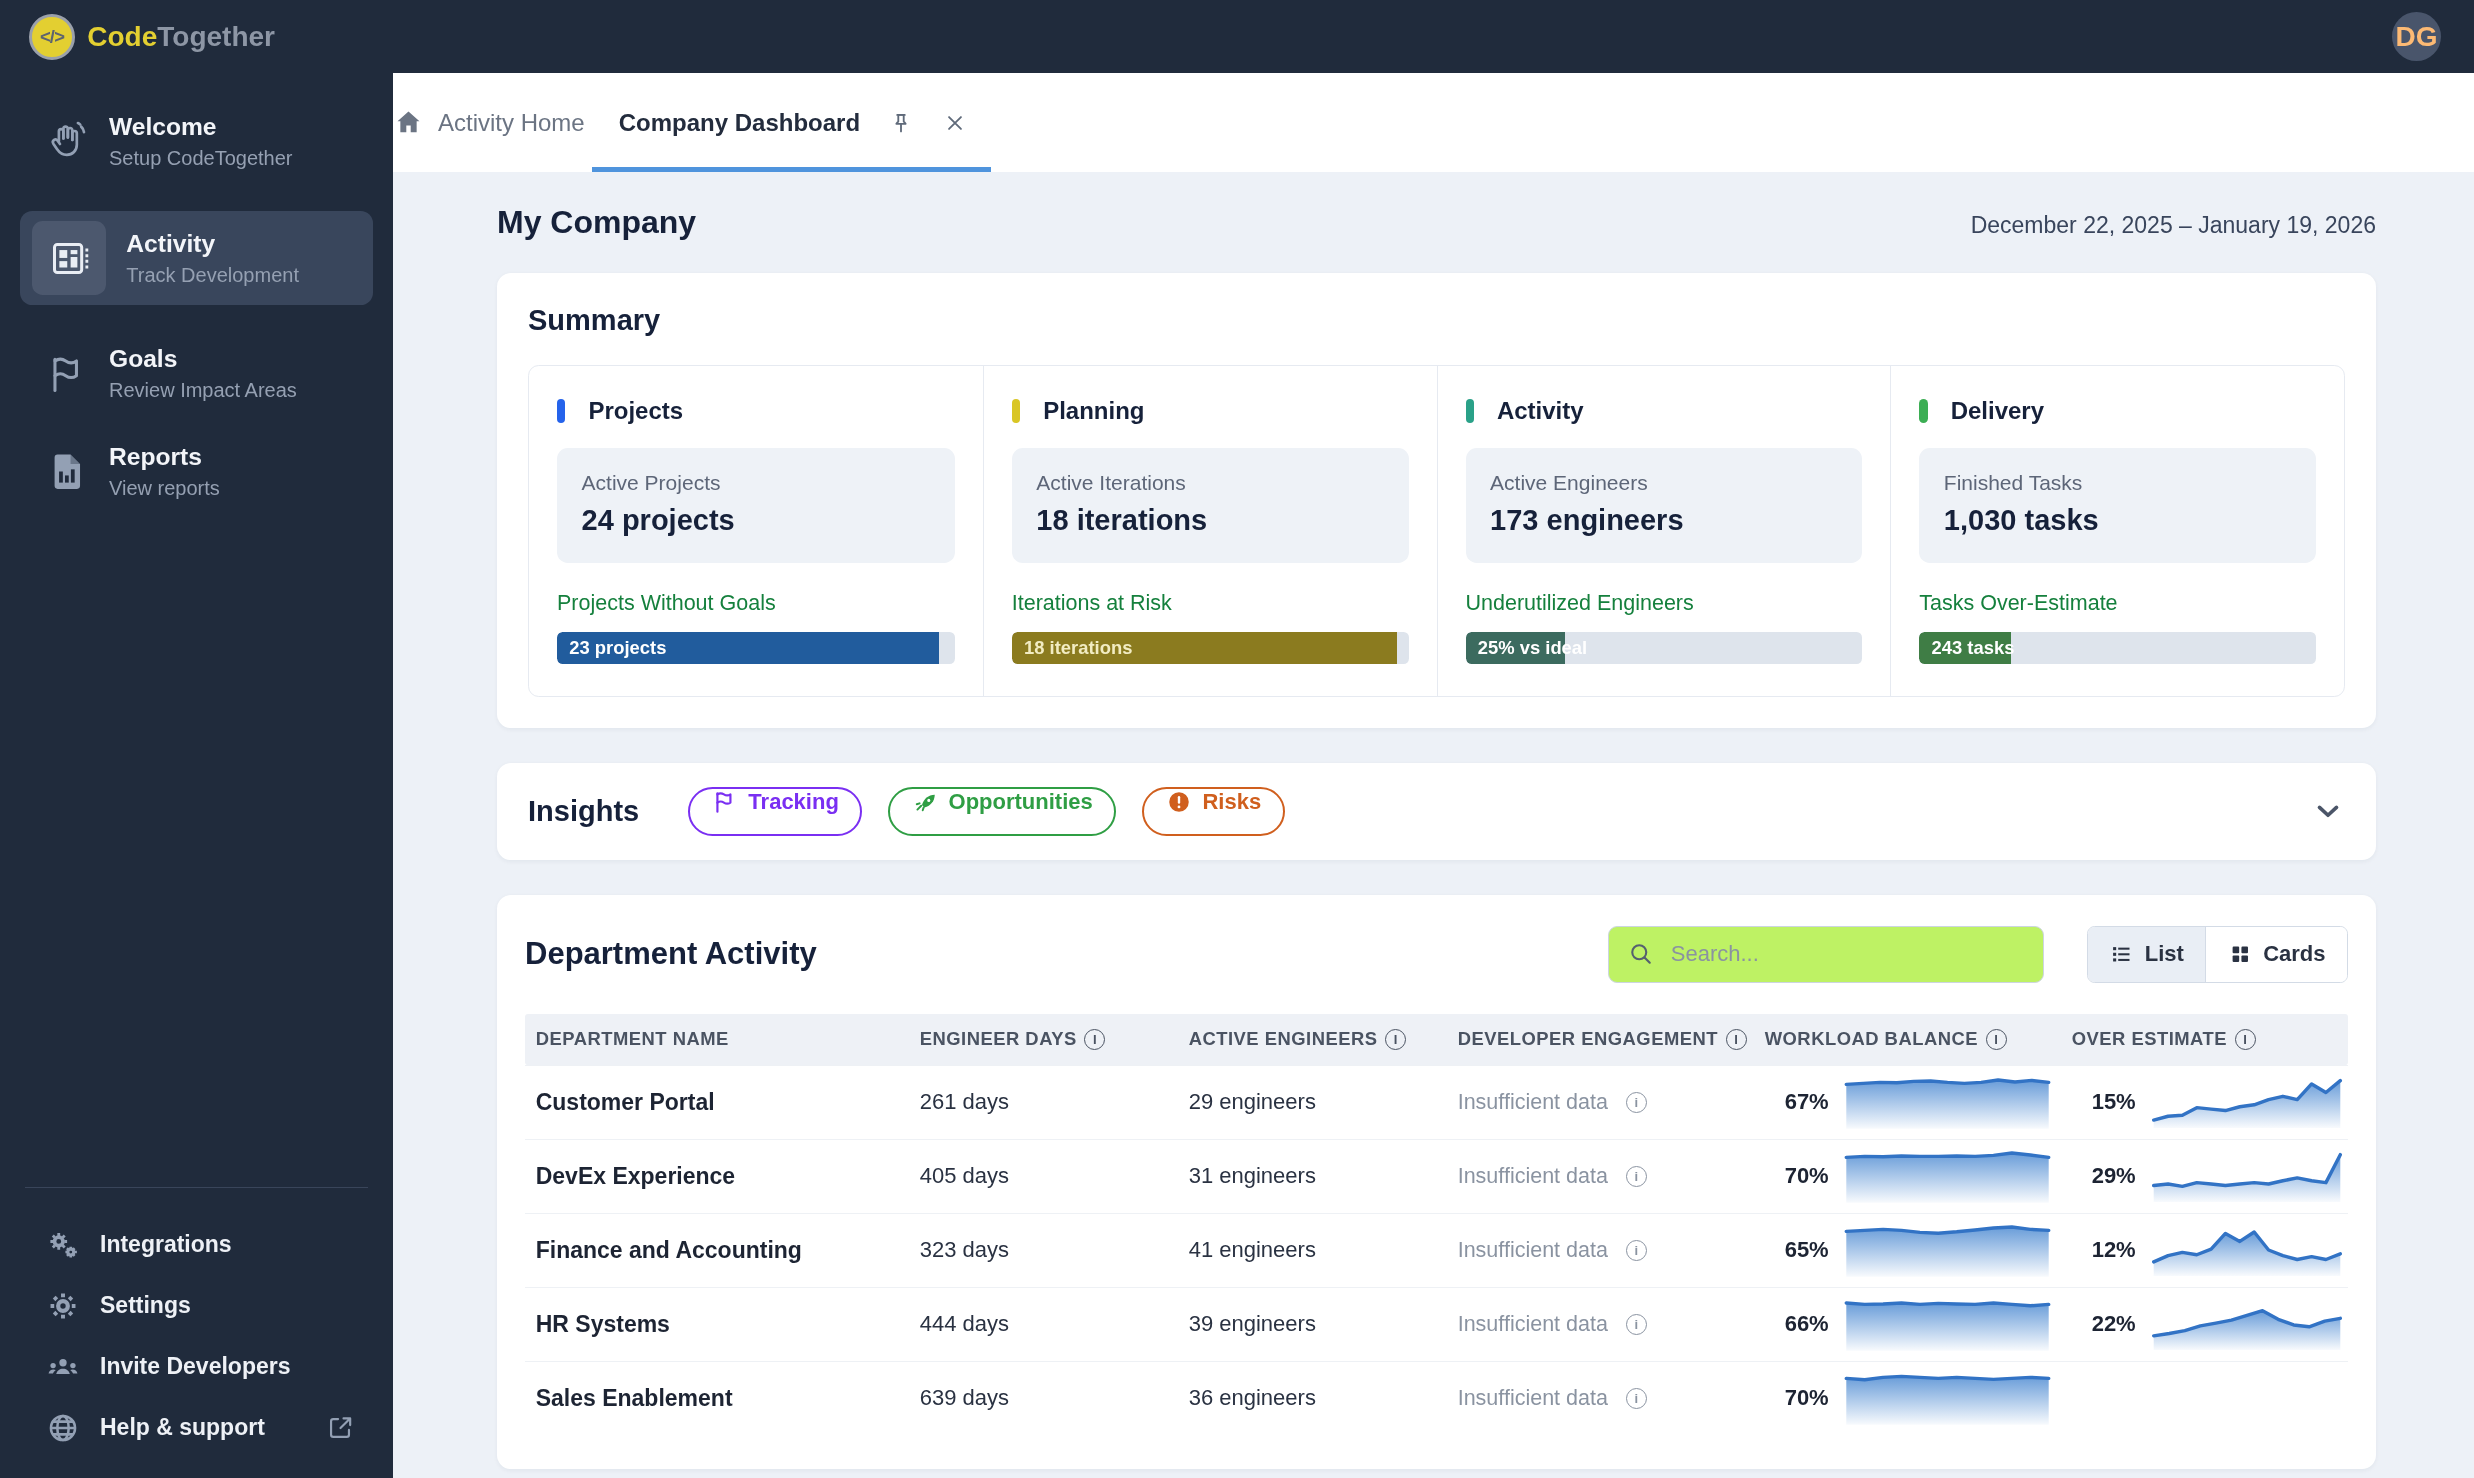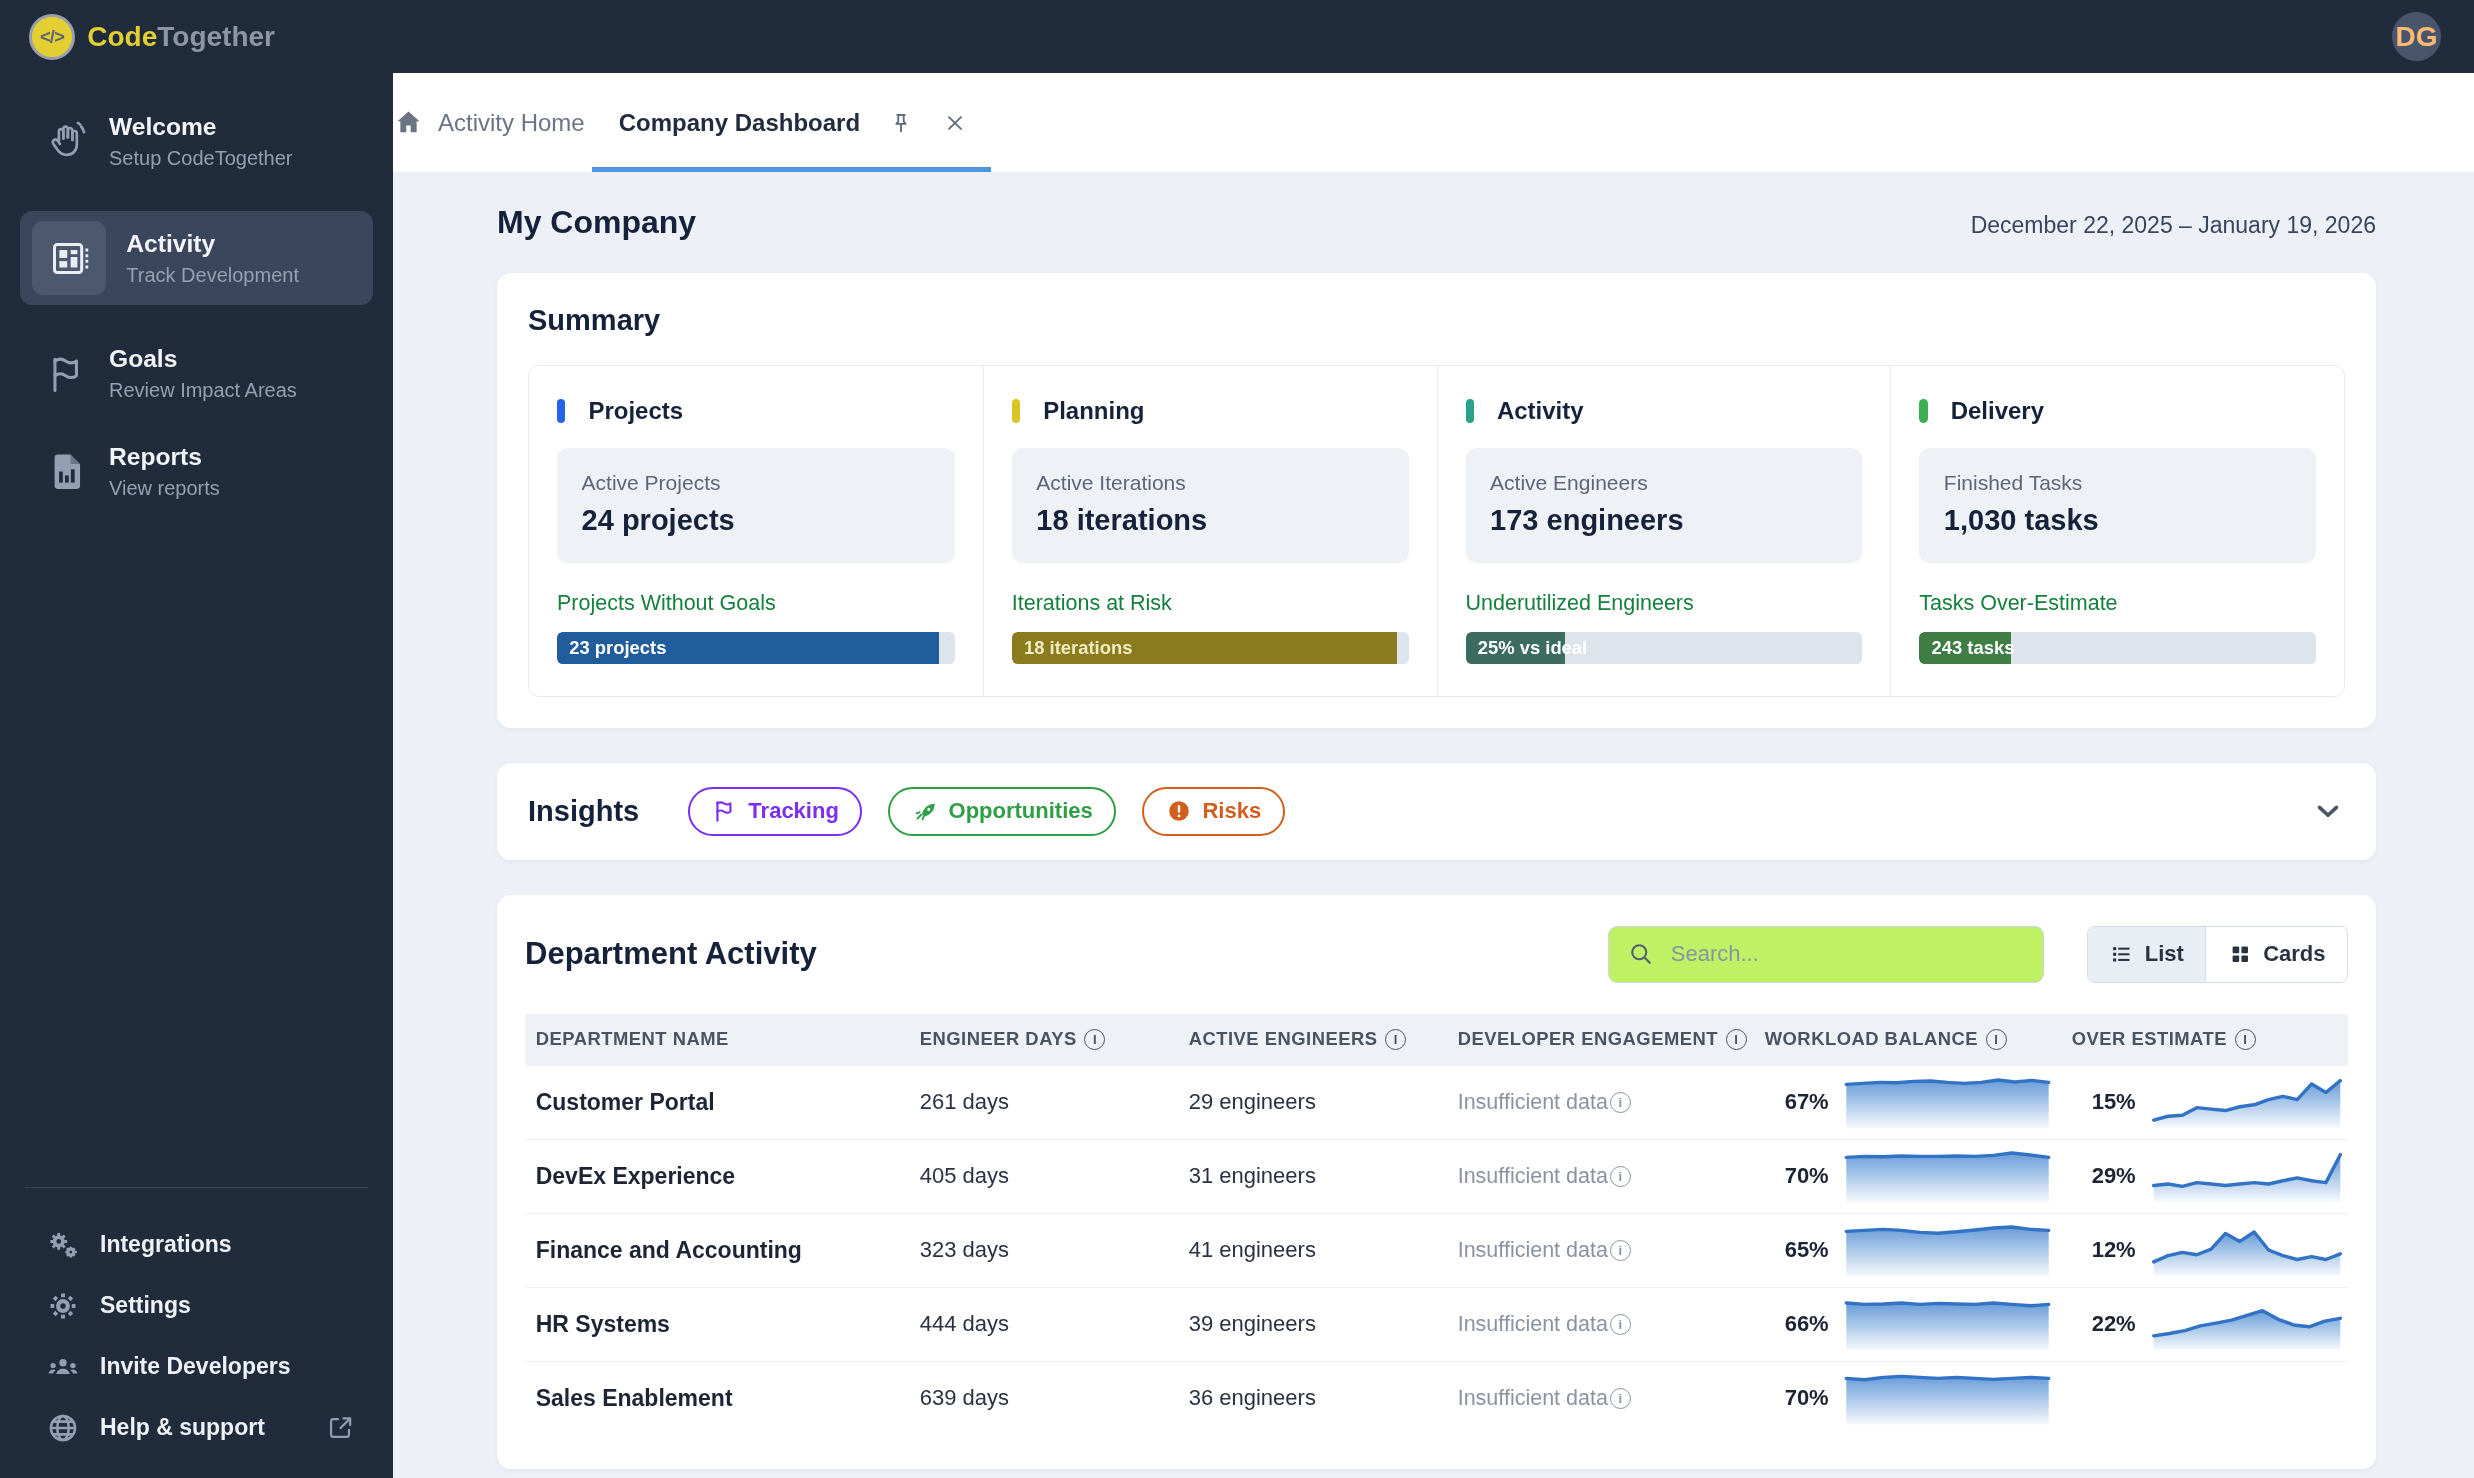--- a/index.html
+++ b/index.html
@@ -68,21 +68,21 @@
   .stat-label { font-size:21px; color:#5d6678; }
   .stat-value { margin-top:9.2px; font-size:29px; font-weight:700; color:#16213a; }
   .bar-title { margin-top:28px; font-size:21.5px; color:#15803d; }
   .bar-track { position:relative; margin-top:15.4px; height:32px; border-radius:5.4px; background:#dee4ec; overflow:hidden; }
   .bar-fill { position:absolute; left:0; top:0; bottom:0; border-radius:5.4px 0 0 5.4px; }
   .bar-text { position:absolute; left:12.3px; top:50%; transform:translateY(-50%); font-size:18.4px; font-weight:600; }
 
   
   .insights { display:flex; align-items:center; gap:26px; padding:0 31px; height:97px; margin-bottom:35px; }
   .insights .sec-title { margin-right:23px; }
-  .pill { display:flex; align-items:center; gap:10.7px; border:2.3px solid currentColor; border-radius:31px;
+  .pill { display:flex; gap:10.7px; border:2.3px solid currentColor; border-radius:31px;
           padding:0 21.5px; height:49px; font-size:22px; font-weight:600; background:#fff; cursor:pointer; }
   .pill svg { width:26px; height:26px; }
   .chev { margin-left:auto; width:34px; height:34px; color:#4b5568; cursor:pointer; }
 
   
   .depts { padding:31px 28px 34px 28px; }
   .dept-head { display:flex; align-items:center; margin-bottom:31px; }
   .dept-head .sec-title { font-size:31px; }
   .search { margin-left:auto; display:flex; align-items:center; gap:15.4px; width:436px; height:57px;
             border:1.5px solid #ccd5e1; border-radius:9.2px; background:#bef264; padding:0 18.4px; }
@@ -100,21 +100,21 @@
   .tbl-header, .tbl-row { display:grid; grid-template-columns:384px 269px 269px 307px 307px 289px; align-items:center; }
   .tbl-header { background:#eef1f6; height:51px; border-radius:3.1px; padding:0 10.7px; }
   .th { display:flex; align-items:center; gap:7.7px; font-size:18.4px; font-weight:700; letter-spacing:0.5px;
         color:#4a5362; text-transform:uppercase; }
   .info { display:inline-flex; align-items:center; justify-content:center; width:21px; height:21px;
           border:1.5px solid currentColor; border-radius:50%; font-size:13px; font-weight:700; font-style:normal; flex:0 0 auto; cursor:pointer; }
   .tbl-row { height:74px; padding:0 10.7px; border-top:1.5px solid #eef1f5; }
   .tbl-row:first-of-type { border-top:none; }
   .cell-name { font-size:23px; font-weight:600; color:#1d2433; }
   .cell { font-size:22px; color:#2a3242; }
-  .cell-dim { font-size:21.5px; color:#8a93a1; display:flex; align-items:center; gap:2px; }
+  .cell-dim { font-size:21.5px; color:#8a93a1; display:flex; align-items:center; gap:18px; }
   .spark-cell { display:flex; align-items:center; gap:15.4px; }
   .pct { width:64px; text-align:right; font-size:22px; font-weight:700; color:#1d2433; flex:0 0 auto; }
   .spark { line-height:0; }
 </style>
 </head>
 <body>
 
 <header class="topbar">
   <div class="brand">
     <div class="brand-mark">&lt;/&gt;</div>

